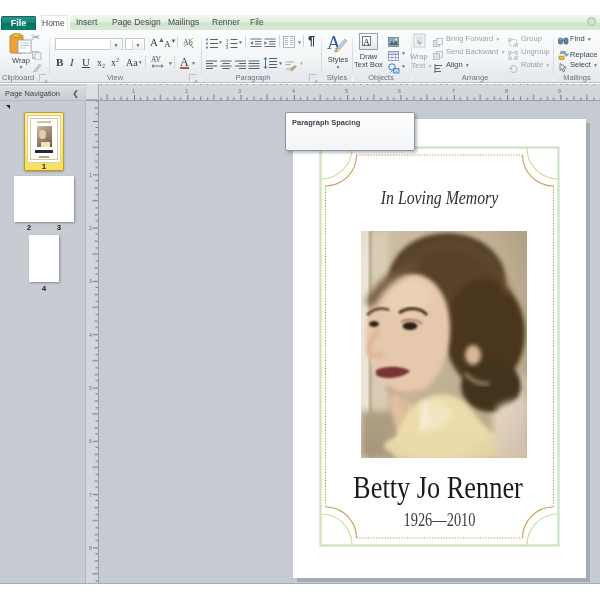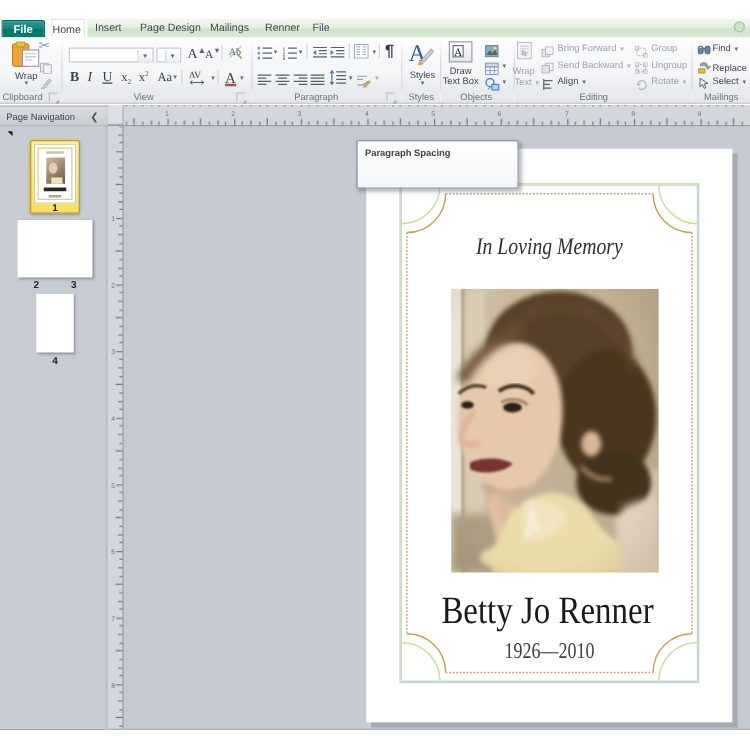--- a/index.html
+++ b/index.html
@@ -93,21 +93,21 @@
   <div class="abs gsep" style="left:553px"></div>
 
   <div class="abs glabel" style="left:0px;width:44px;text-align:left;padding-left:2px">Clipboard</div>
   <div class="abs launch" style="left:39px;top:74px"></div>
   <div class="abs glabel" style="left:90px;width:50px">View</div>
   <div class="abs launch" style="left:189px;top:74px"></div>
   <div class="abs glabel" style="left:228px;width:50px">Paragraph</div>
   <div class="abs launch" style="left:309px;top:74px"></div>
   <div class="abs glabel" style="left:322px;width:30px">Styles</div>
   <div class="abs glabel" style="left:355px;width:52px">Objects</div>
-  <div class="abs glabel" style="left:450px;width:50px">Editing</div>
+  <div class="abs glabel" style="left:450px;width:50px">Arrange</div>
   <div class="abs glabel" style="left:556px;width:42px">Mailings</div>
 
   <div class="abs" style="left:8px;top:33px;width:26px;height:21px">
     <svg width="26" height="21" viewBox="0 0 26 21">
       <rect x="2" y="2" width="13" height="18" rx="1.5" fill="#eda338" stroke="#b97a1e" stroke-width="0.8"></rect>
       <rect x="5" y="0.5" width="7" height="4" rx="1" fill="#e8c23e" stroke="#a8881e" stroke-width="0.7"></rect>
       <rect x="10" y="7" width="13" height="13" fill="#fff" stroke="#8a9099" stroke-width="0.8"></rect>
 
       <path d="M12 10 h9 M12 12.5 h9 M12 15 h6" stroke="#b9c0c8" stroke-width="0.9"></path>
     </svg>

